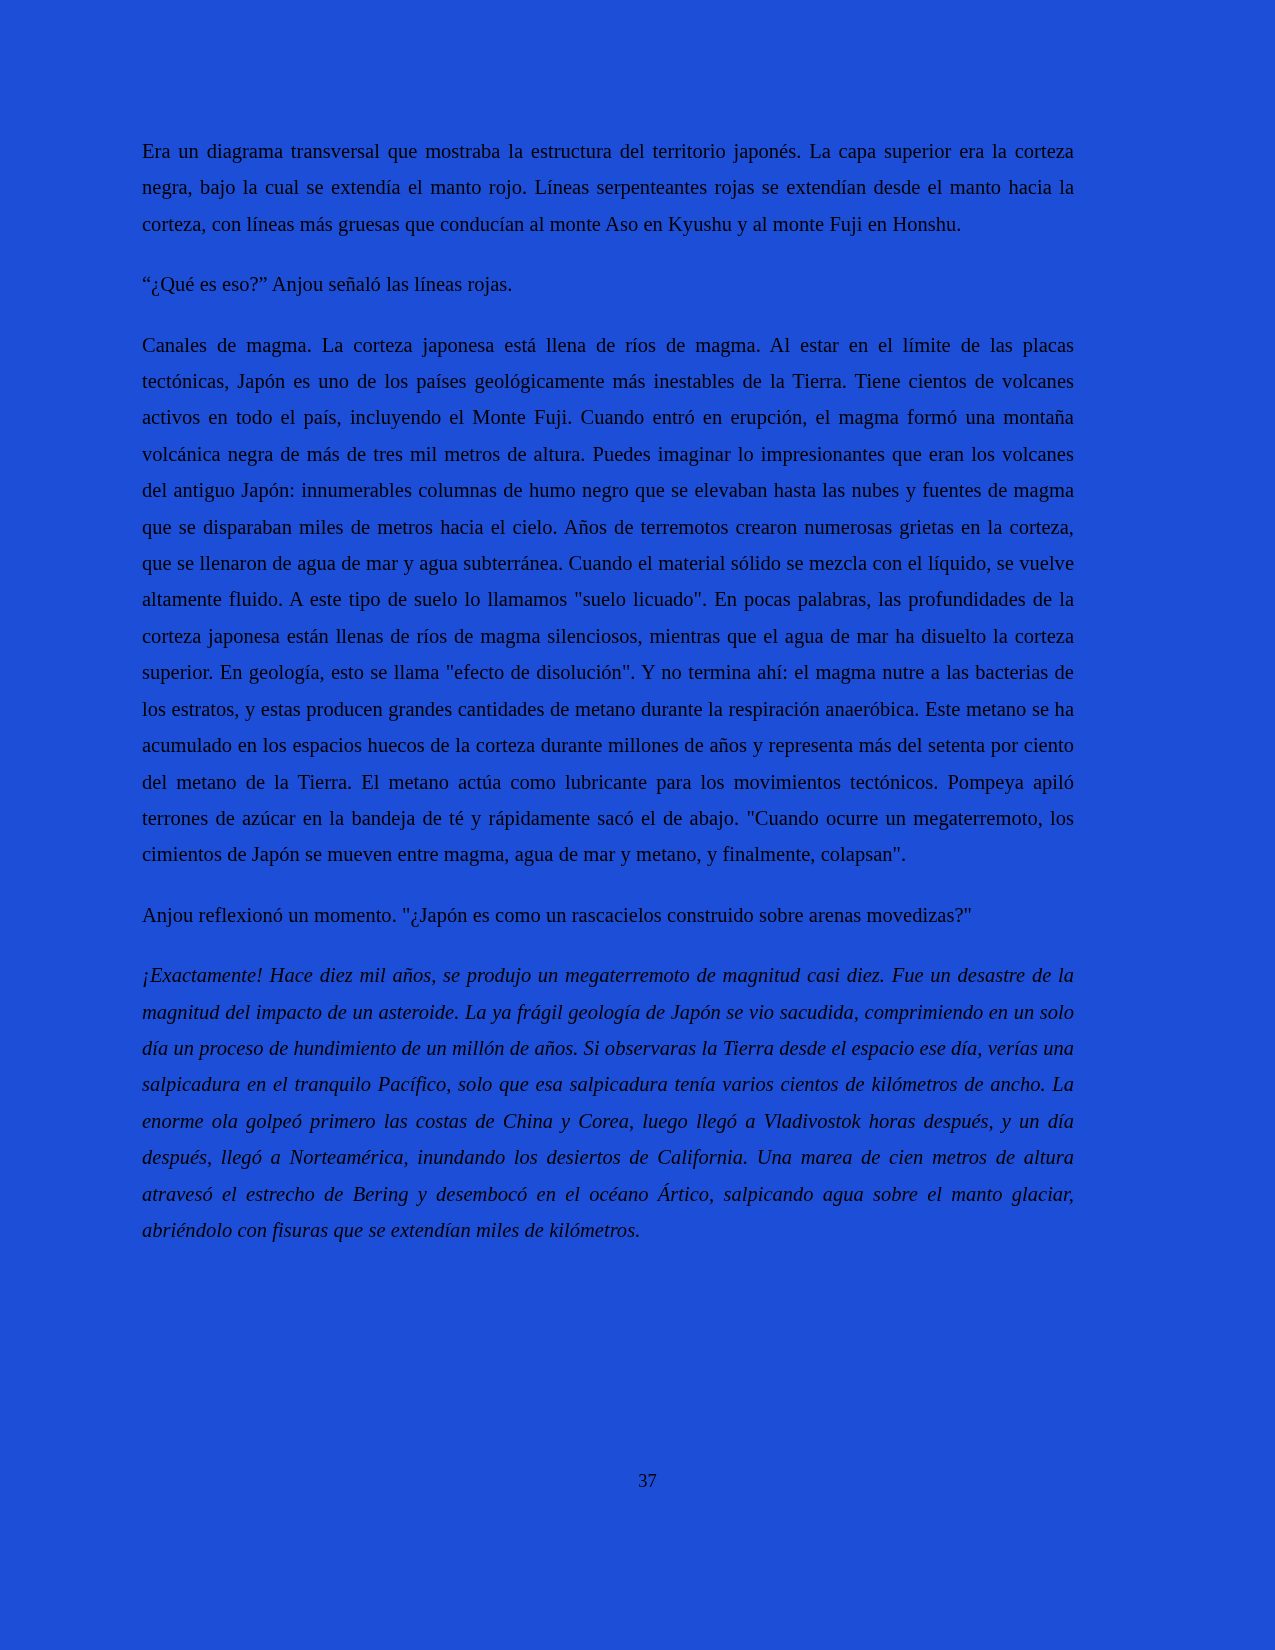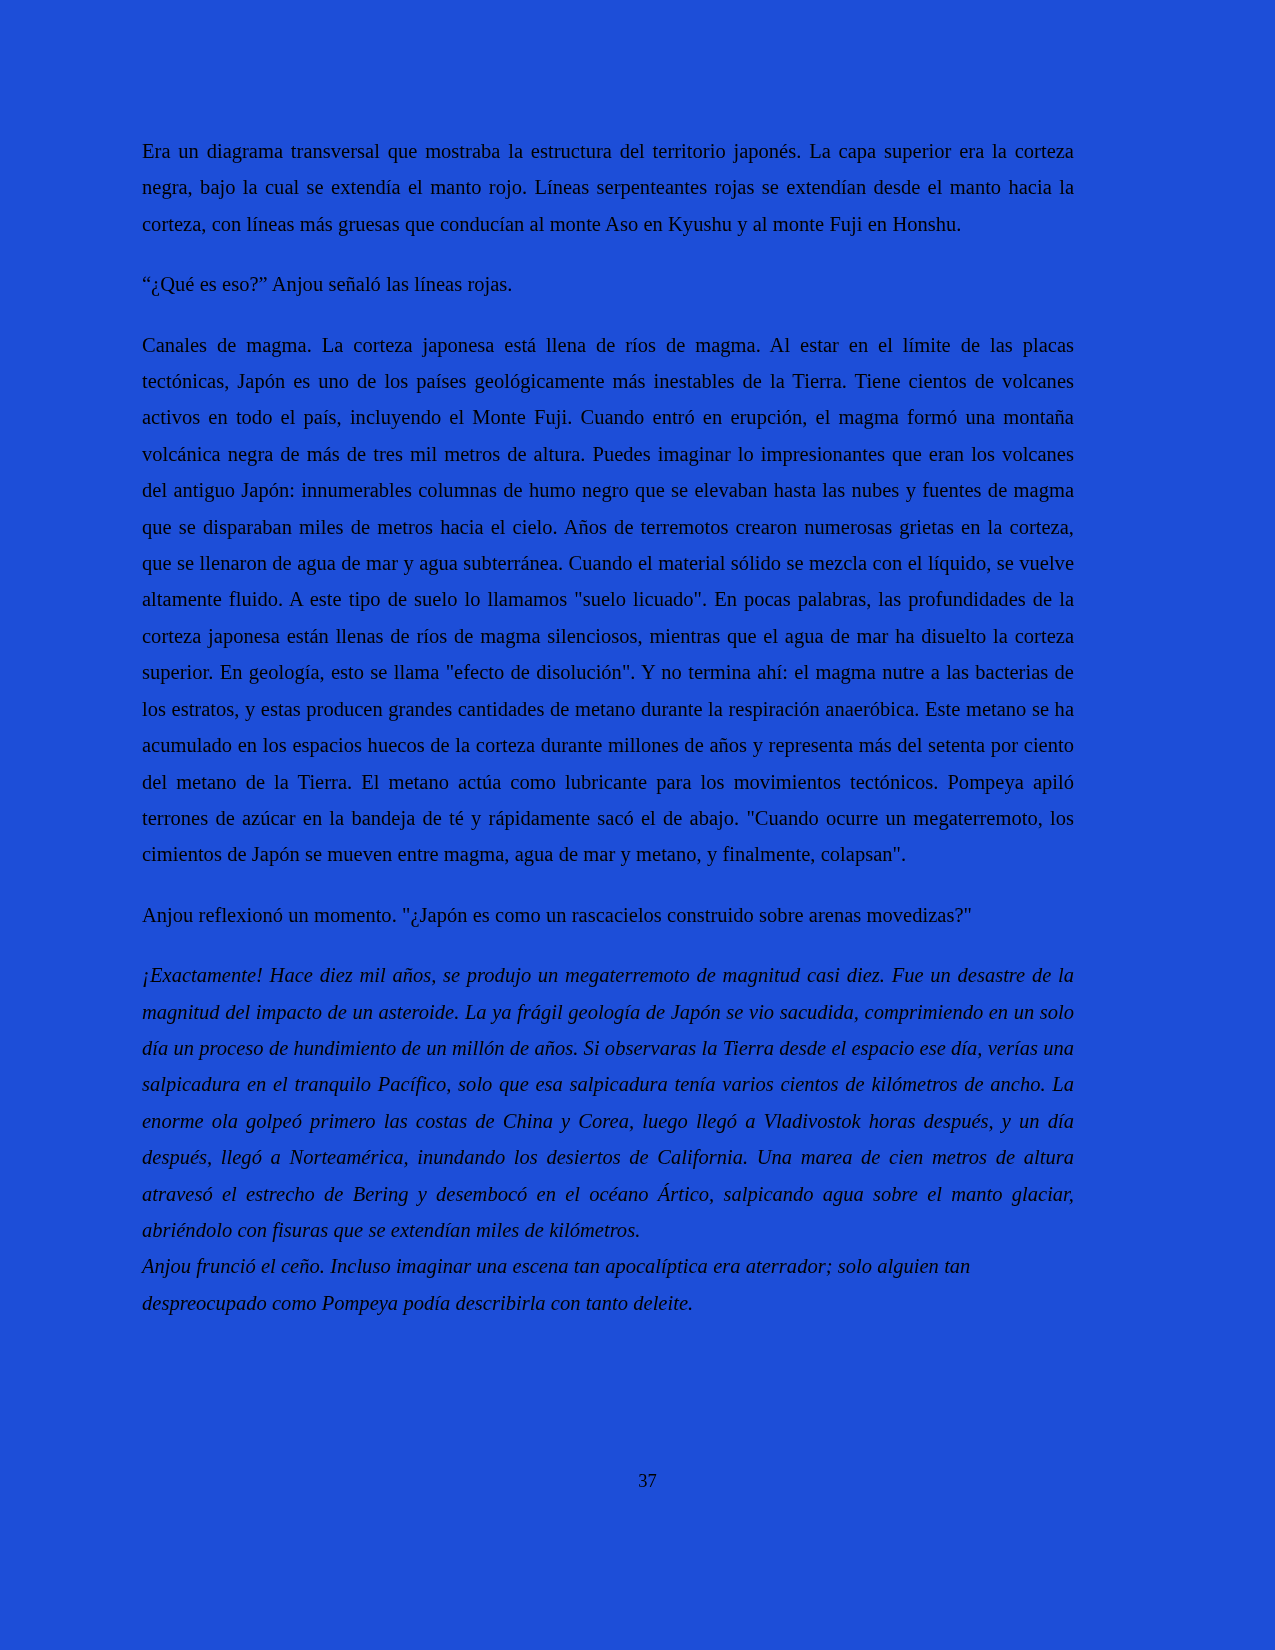--- a/index.html
+++ b/index.html
@@ -68,19 +68,18 @@
     <p class="para gap-after">Era un diagrama transversal que mostraba la estructura del territorio japonés. La capa superior era la corteza negra, bajo la cual se extendía el manto rojo. Líneas serpenteantes rojas se extendían desde el manto hacia la corteza, con líneas más gruesas que conducían al monte Aso en Kyushu y al monte Fuji en Honshu.</p>
 
     <p class="para gap-after">“¿Qué es eso?” Anjou señaló las líneas rojas.</p>
 
     <p class="para gap-after">Canales de magma. La corteza japonesa está llena de ríos de magma. Al estar en el límite de las placas tectónicas, Japón es uno de los países geológicamente más inestables de la Tierra. Tiene cientos de volcanes activos en todo el país, incluyendo el Monte Fuji. Cuando entró en erupción, el magma formó una montaña volcánica negra de más de tres mil metros de altura. Puedes imaginar lo impresionantes que eran los volcanes del antiguo Japón: innumerables columnas de humo negro que se elevaban hasta las nubes y fuentes de magma que se disparaban miles de metros hacia el cielo. Años de terremotos crearon numerosas grietas en la corteza, que se llenaron de agua de mar y agua subterránea. Cuando el material sólido se mezcla con el líquido, se vuelve altamente fluido. A este tipo de suelo lo llamamos "suelo licuado". En pocas palabras, las profundidades de la corteza japonesa están llenas de ríos de magma silenciosos, mientras que el agua de mar ha disuelto la corteza superior. En geología, esto se llama "efecto de disolución". Y no termina ahí: el magma nutre a las bacterias de los estratos, y estas producen grandes cantidades de metano durante la respiración anaeróbica. Este metano se ha acumulado en los espacios huecos de la corteza durante millones de años y representa más del setenta por ciento del metano de la Tierra. El metano actúa como lubricante para los movimientos tectónicos. Pompeya apiló terrones de azúcar en la bandeja de té y rápidamente sacó el de abajo. "Cuando ocurre un megaterremoto, los cimientos de Japón se mueven entre magma, agua de mar y metano, y finalmente, colapsan".</p>
 
     <p class="para gap-after">Anjou reflexionó un momento. "¿Japón es como un rascacielos construido sobre arenas movedizas?"</p>
 
     <p class="para tight">¡Exactamente! Hace diez mil años, se produjo un megaterremoto de magnitud casi diez. Fue un desastre de la magnitud del impacto de un asteroide. La ya frágil geología de Japón se vio sacudida, comprimiendo en un solo día un proceso de hundimiento de un millón de años. Si observaras la Tierra desde el espacio ese día, verías una salpicadura en el tranquilo Pacífico, solo que esa salpicadura tenía varios cientos de kilómetros de ancho. La enorme ola golpeó primero las costas de China y Corea, luego llegó a Vladivostok horas después, y un día después, llegó a Norteamérica, inundando los desiertos de California. Una marea de cien metros de altura atravesó el estrecho de Bering y desembocó en el océano Ártico, salpicando agua sobre el manto glaciar, abriéndolo con fisuras que se extendían miles de kilómetros.</p>
 
-    <p class="para tight para-last-left">Anjou frunció el ceño. Incluso imaginar una escena tan apocalíptica era aterrador; solo alguien tan despreocupado como Pompeya podía describirla con tanto deleite.</p>
 
   </div>
 
   <div class="footer">37</div>
 
 </div>
 
 </body></html>

